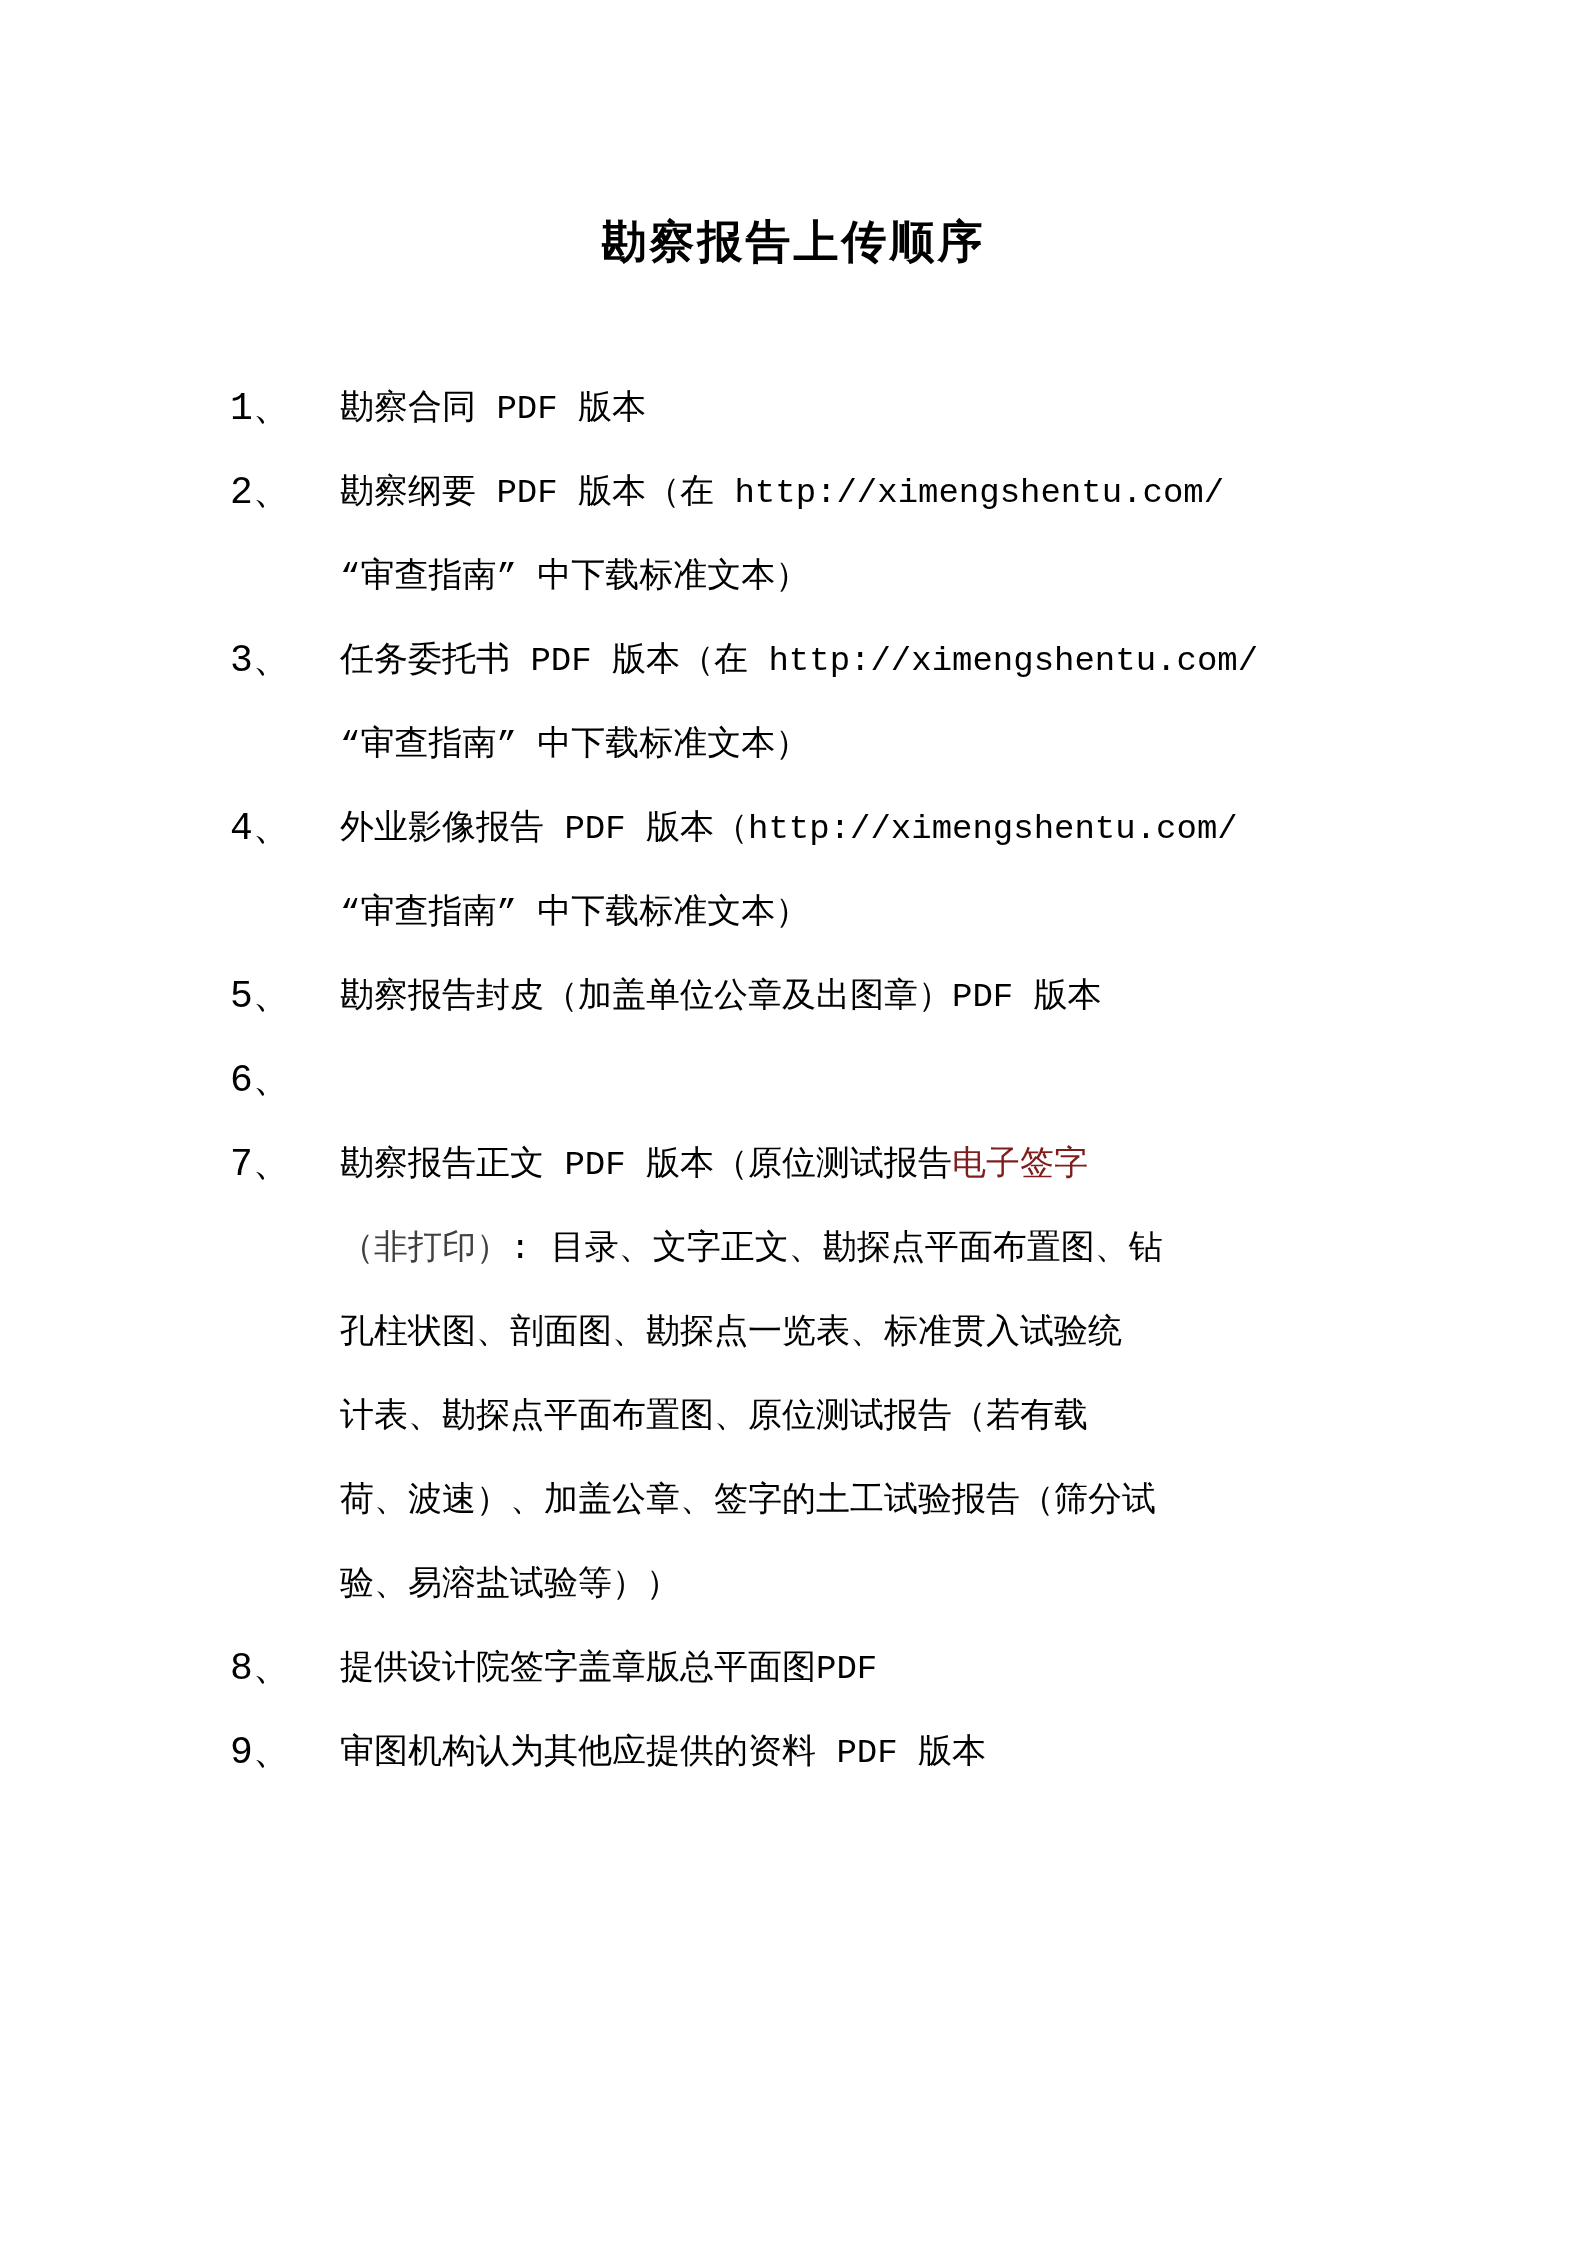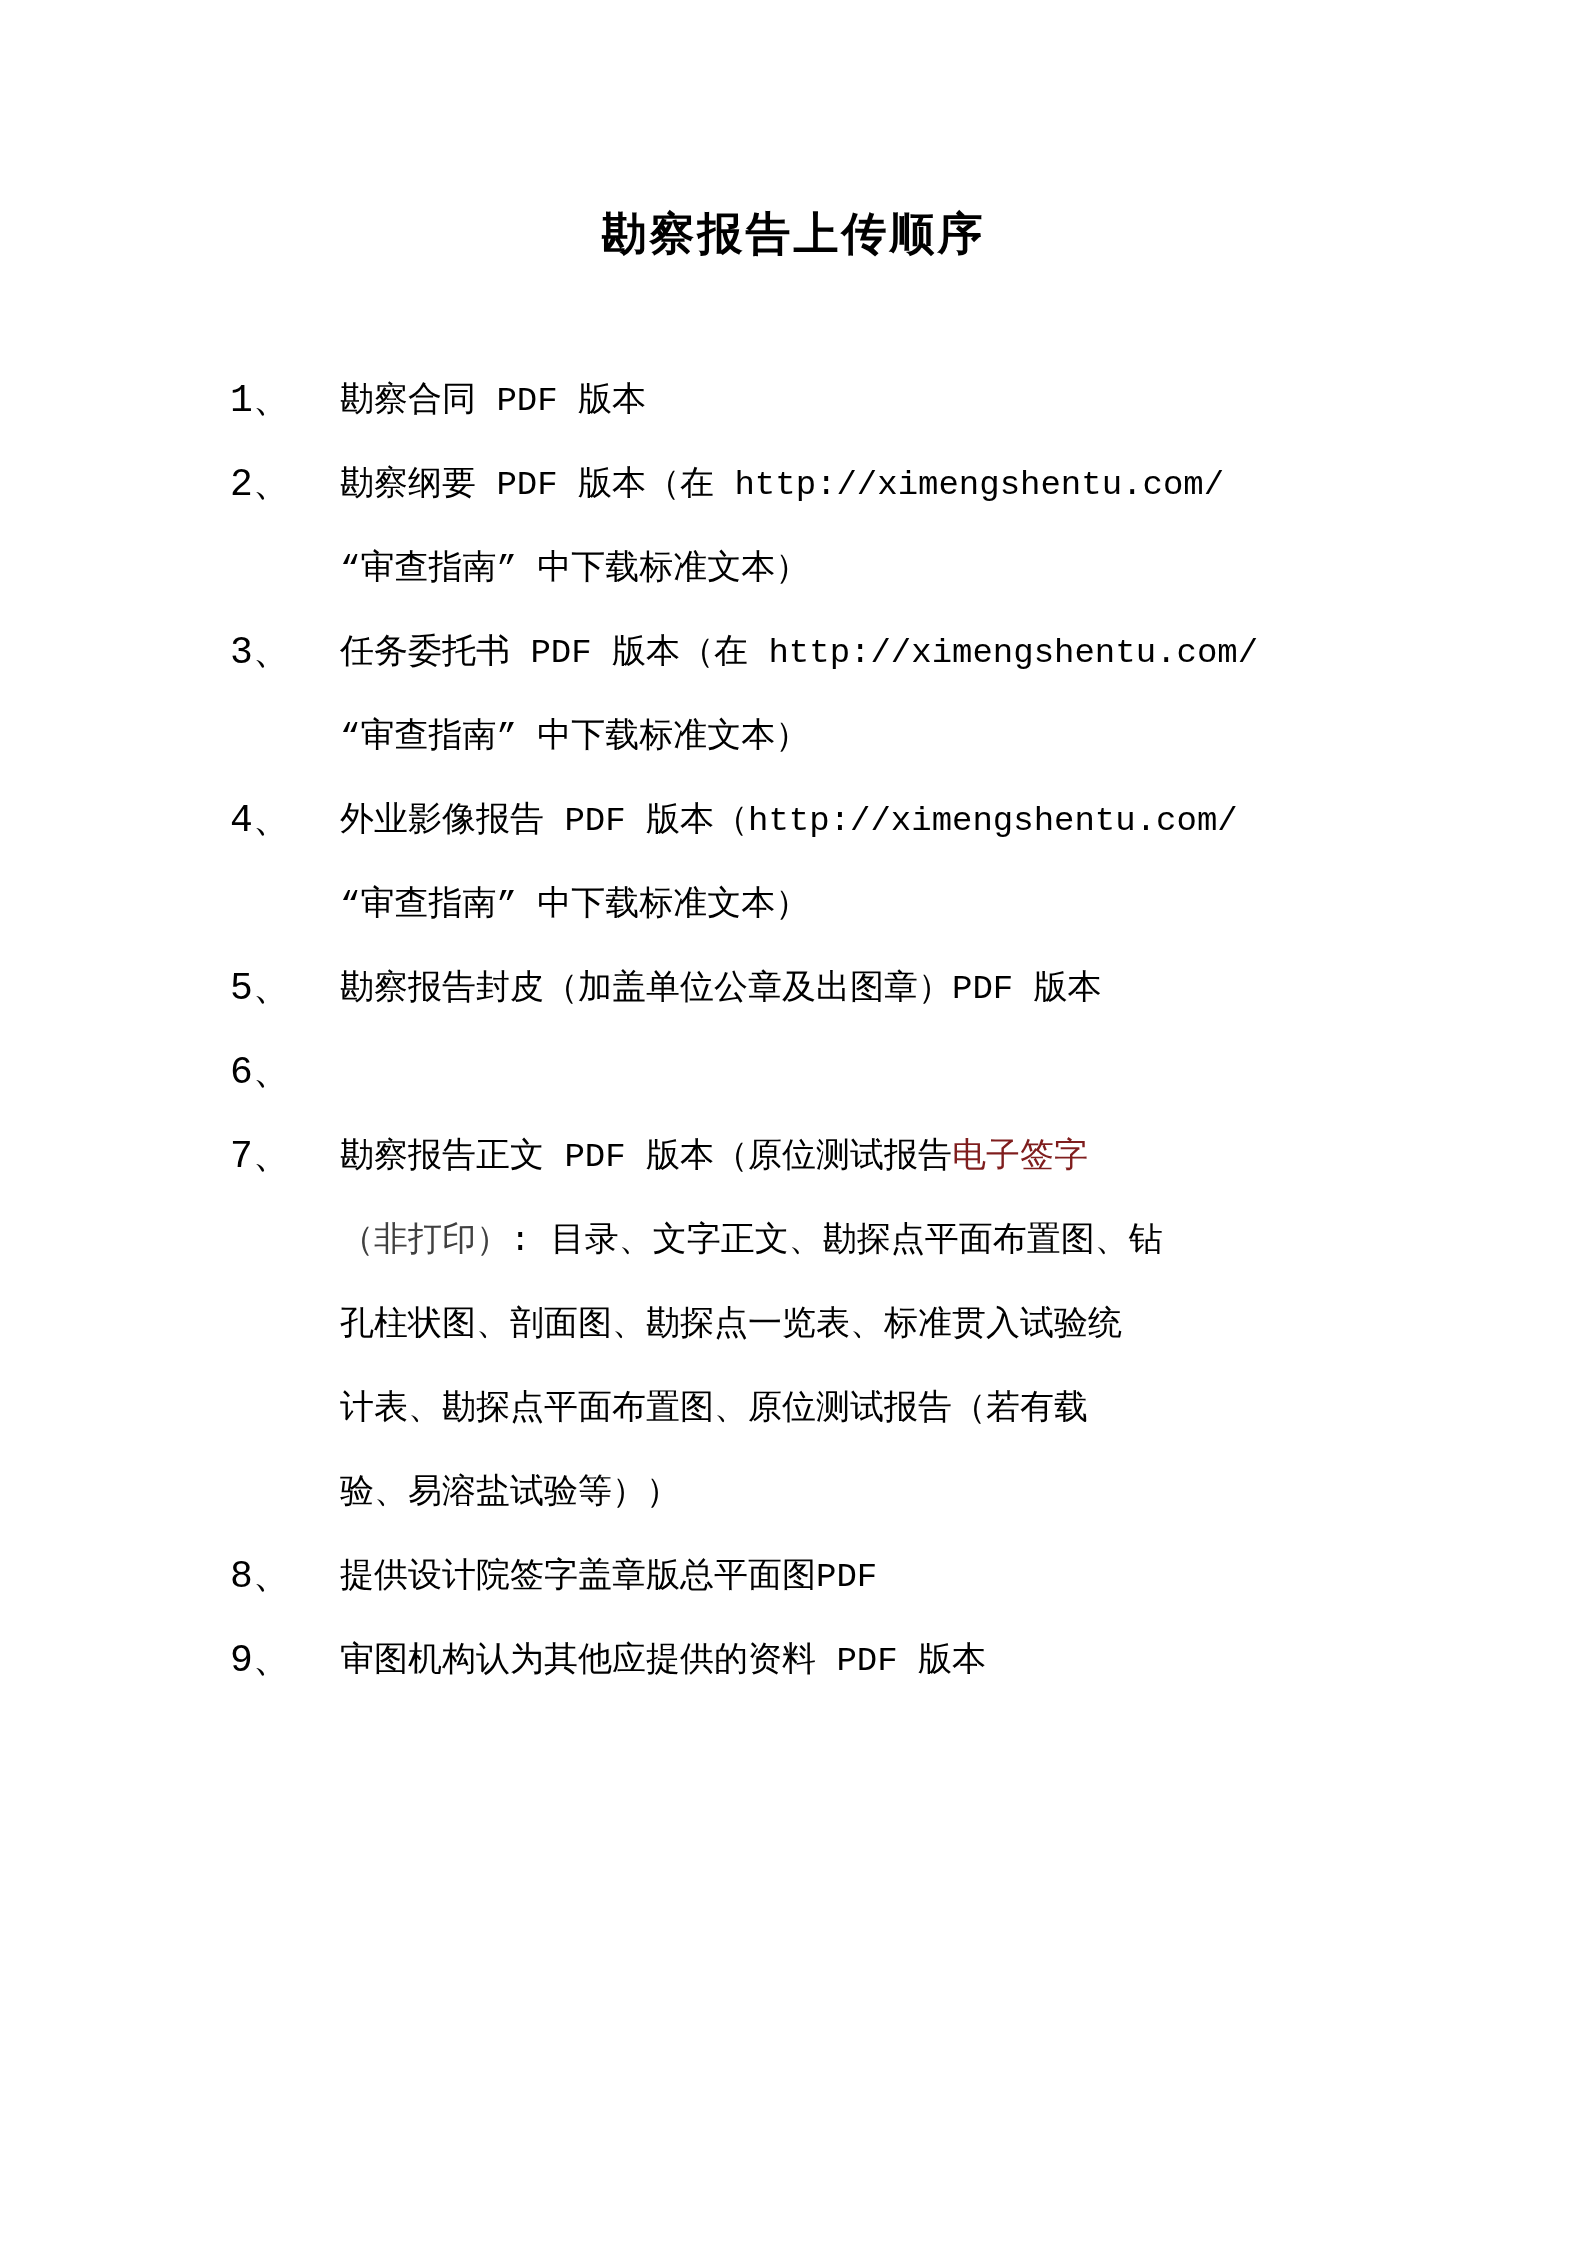--- a/index.html
+++ b/index.html
@@ -4,21 +4,21 @@
 <style>
   html, body {
     margin: 0;
     padding: 0;
     background: #ffffff;
   }
   .page {
     position: relative;
     width: 1587px;
     height: 2183px;
-    margin: 4px auto;
+    margin: 12px auto;
     background: #ffffff;
     color: #000000;
     font-family: "Liberation Mono", "DejaVu Sans Mono", monospace;
     overflow: hidden;
   }
   .title {
     margin-top: 202px;
     font-family: "Liberation Sans", "DejaVu Sans", sans-serif;
     font-weight: bold;
     font-size: 45px;
@@ -95,20 +95,21 @@
       <div class="item">
         <div class="num">6、</div>
       </div>
       <div class="item">
         <div class="num">7、</div>
         <div class="lines">
           <div class="line"><span class="seg">勘察报告正文 PDF 版本（原位测试报告</span><span class="seg" style="color: #7f1d1d;">电子签字</span></div>
           <div class="line"><span class="seg" style="color: #404040;">（非打印）</span><span class="seg">: 目录、文字正文、勘探点平面布置图、钻</span></div>
           <div class="line"><span class="seg">孔柱状图、剖面图、勘探点一览表、标准贯入试验统</span></div>
           <div class="line"><span class="seg">计表、勘探点平面布置图、原位测试报告（若有载</span></div>
+          <div class="line"><span class="seg">荷、波速）、加盖公章、签字的土工试验报告（筛分试</span></div>
           <div class="line"><span class="seg">验、易溶盐试验等））</span></div>
         </div>
       </div>
       <div class="item">
         <div class="num">8、</div>
         <div class="lines">
           <div class="line"><span class="seg">提供设计院签字盖章版总平面图PDF</span></div>
         </div>
       </div>
       <div class="item">

